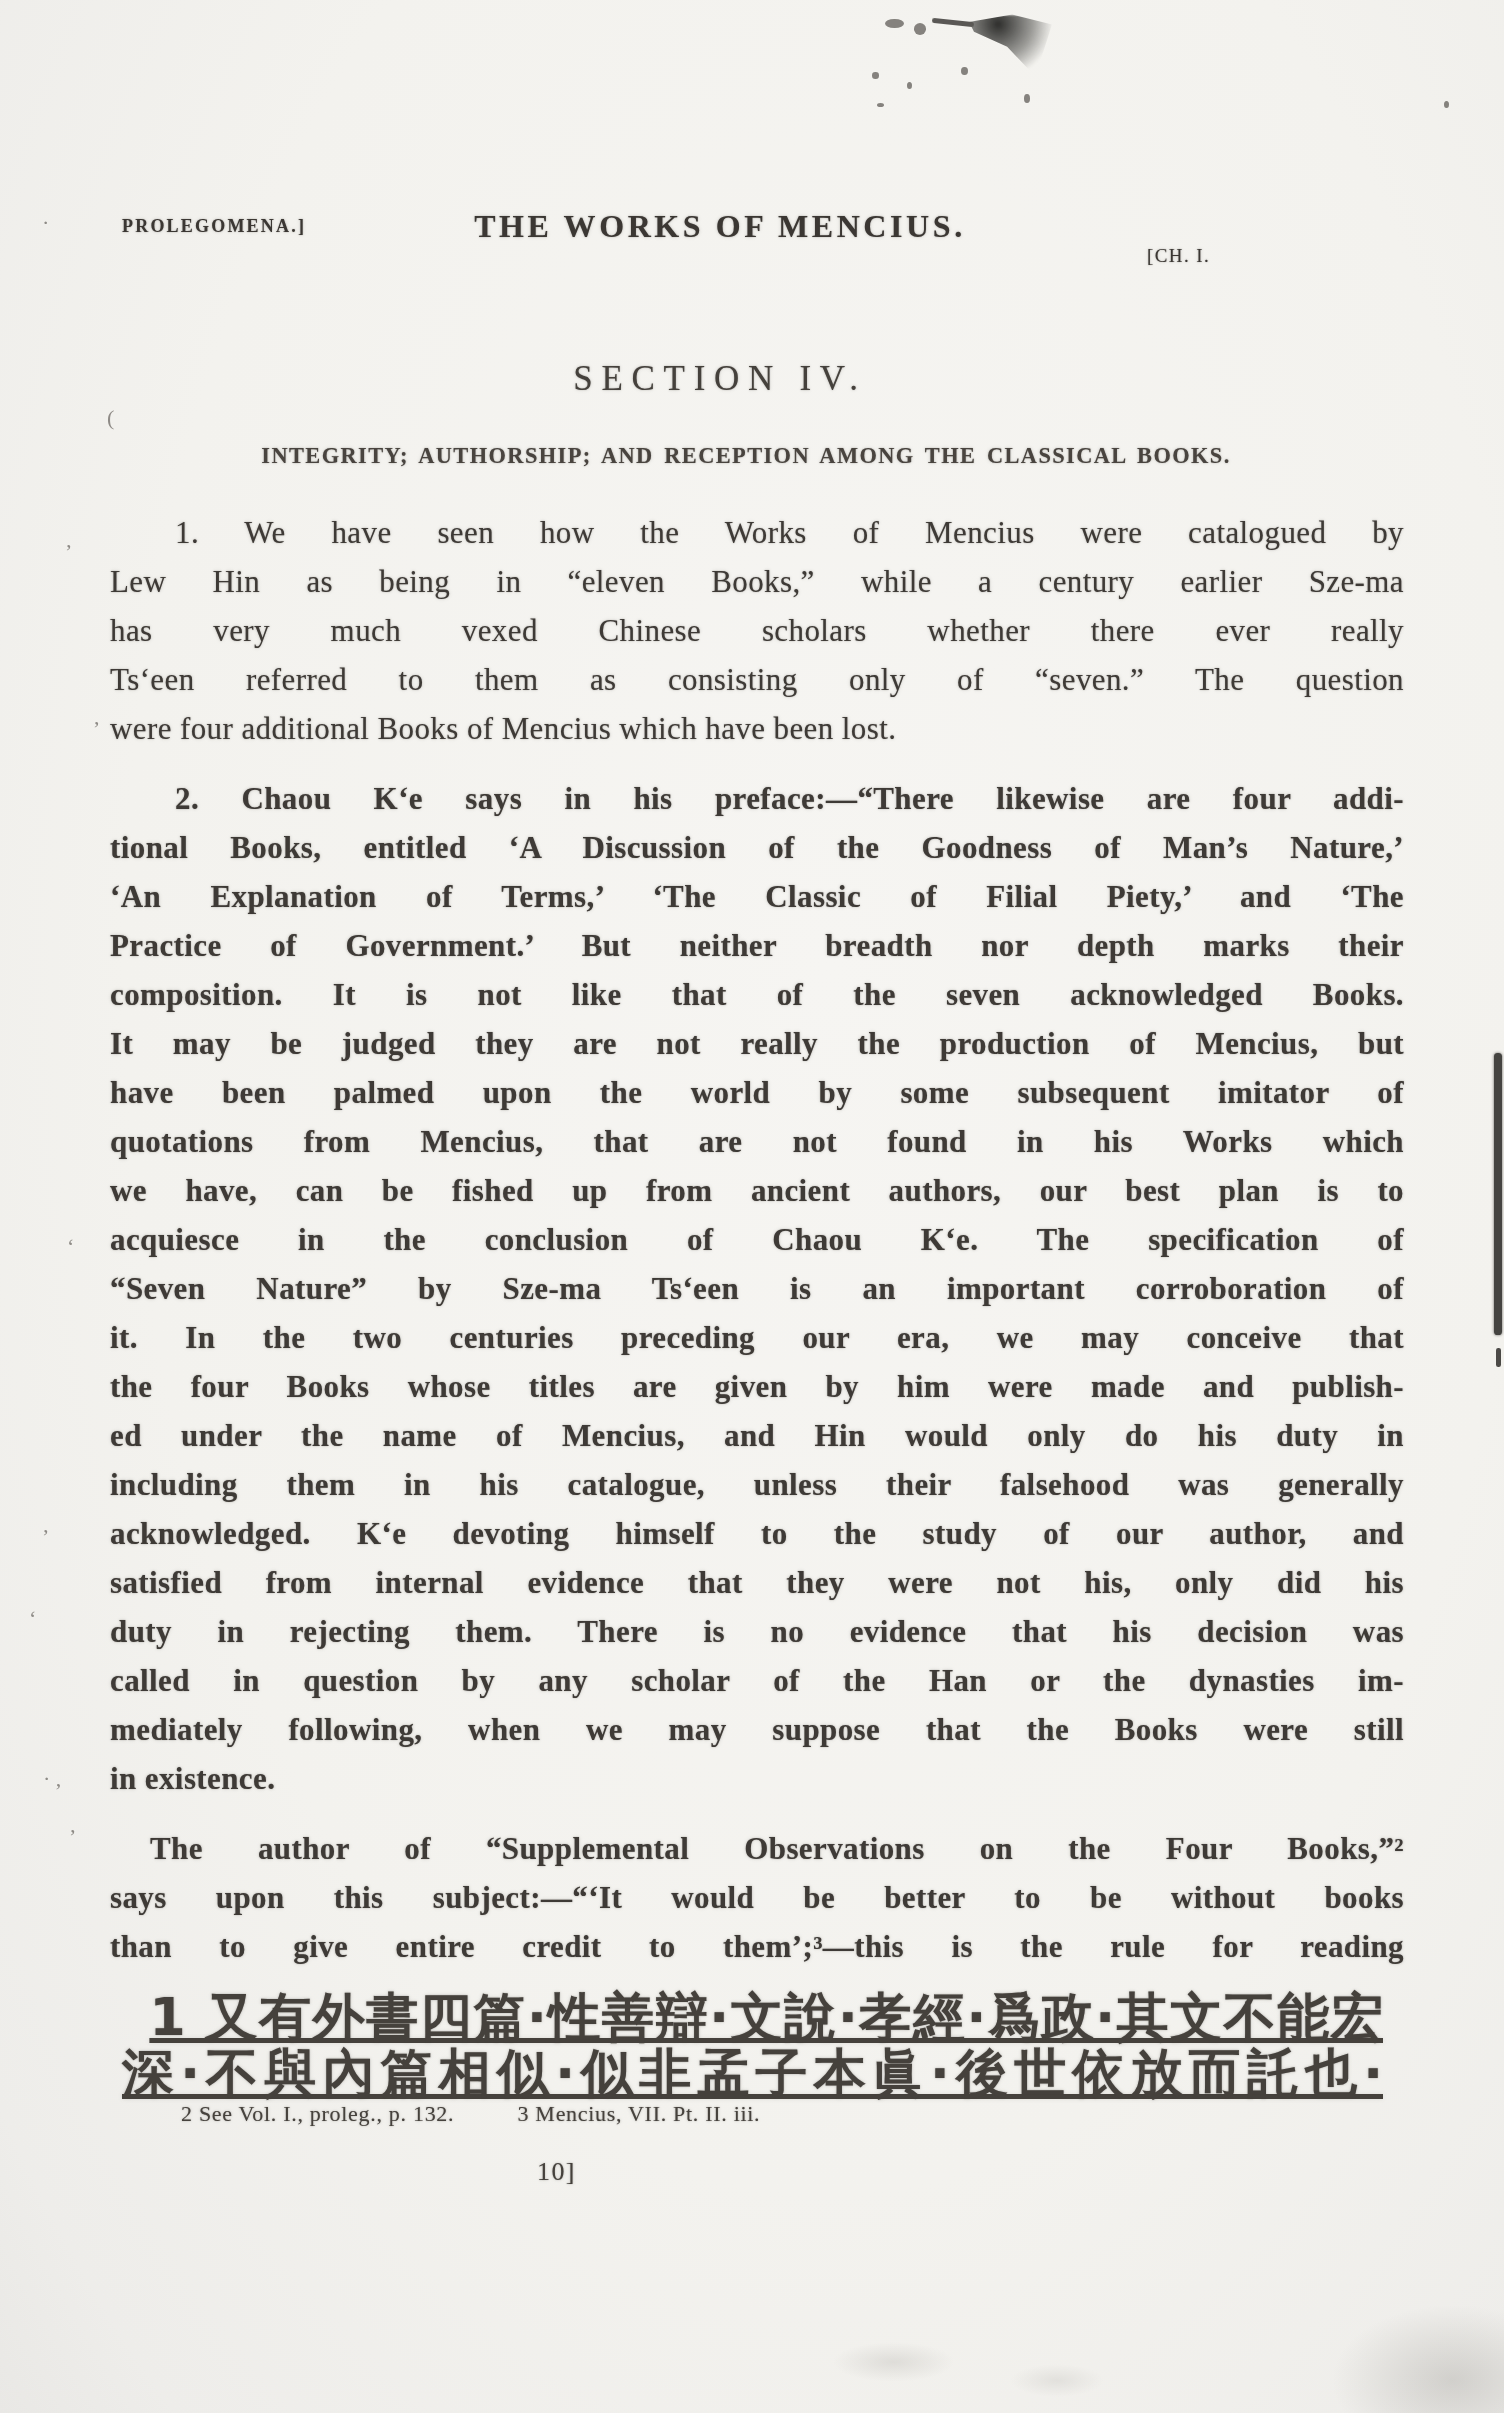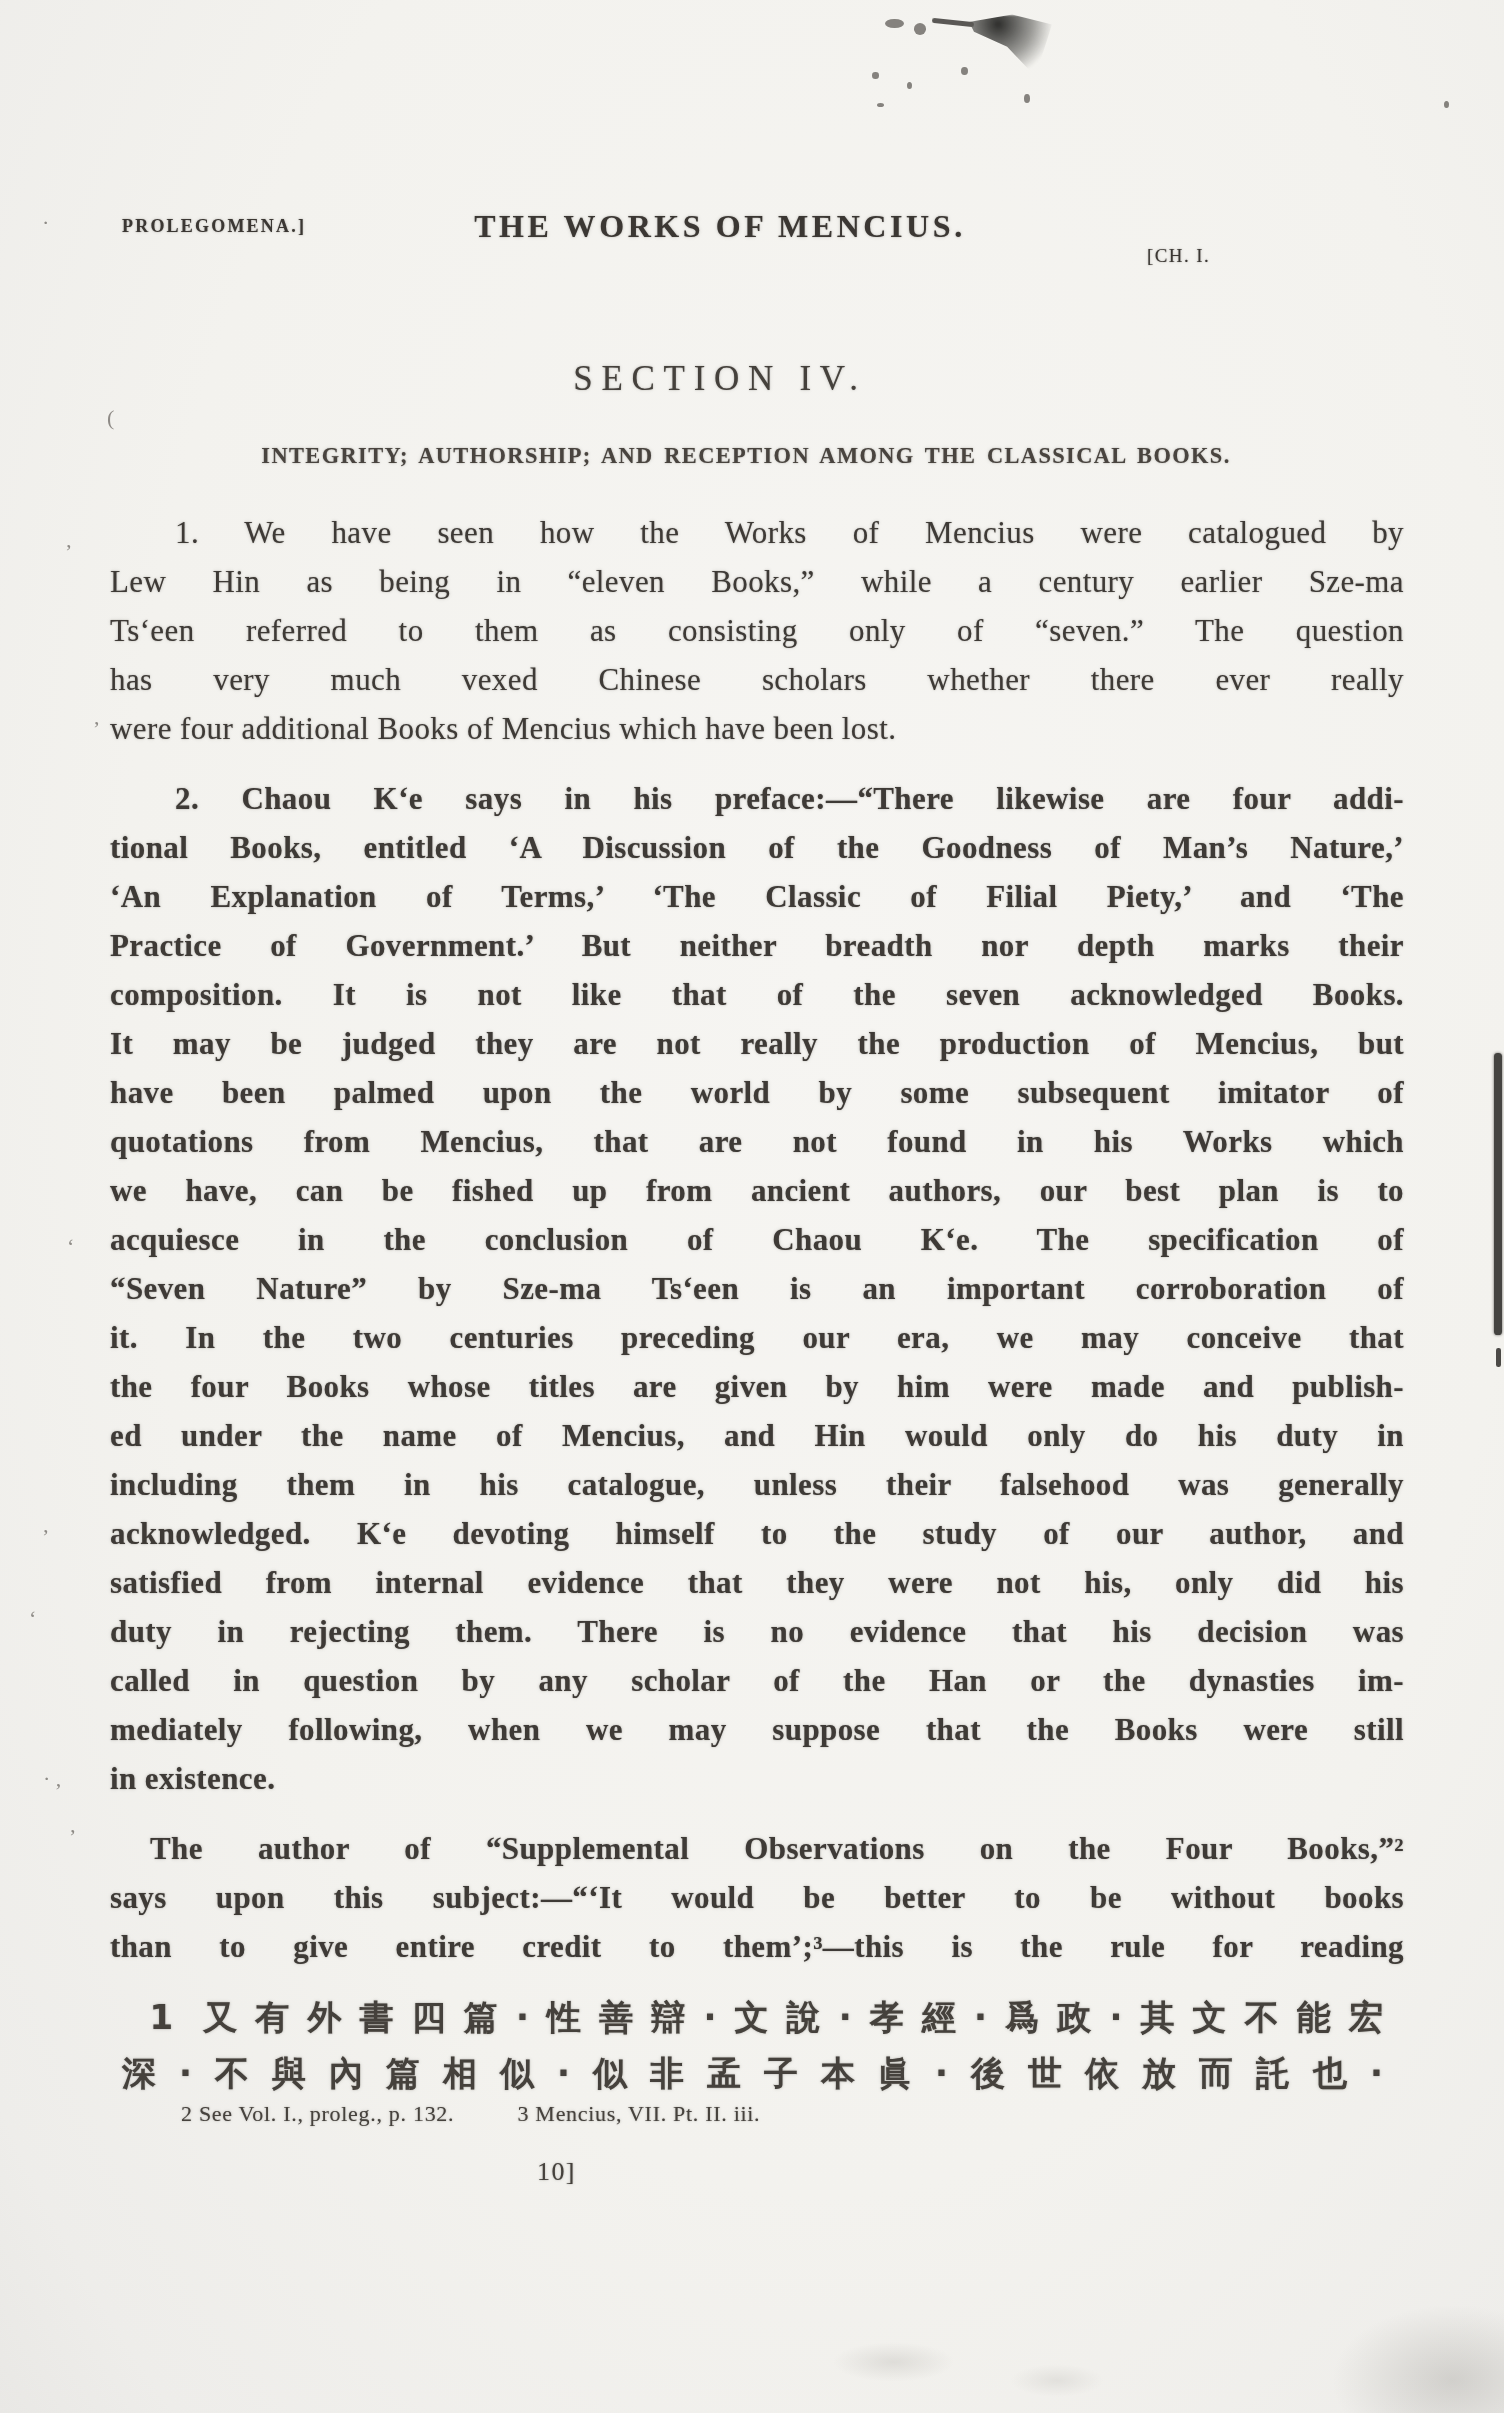--- a/index.html
+++ b/index.html
@@ -25,21 +25,21 @@
 
   
   .body-text { position:absolute; left:110px; top:508px; width:1294px; font-size:31px; letter-spacing:0.4px; color:#3e3a36; }
   .para + .para { margin-top:21px;font-weight:bold; }
   .line { height:49px; line-height:49px; text-align:justify; text-align-last:justify; white-space:nowrap; overflow:visible; }
   .line.first { text-indent:65px; }
   .para:nth-child(3) .line.first { text-indent:40px; }
   .line.last { text-align-last:left; }
 
   
-  .fn-cjk { position:absolute; left:122px; top:1989px; width:1261px; font-family:"DejaVu Sans","Liberation Sans",sans-serif; font-size:34px; font-weight:bold; color:#45413c; }
+  .fn-cjk { position:absolute; left:122px; top:1989px; width:1261px; font-family:"DejaVu Sans","Liberation Sans",sans-serif; font-size:52px; font-weight:bold; color:#45413c;text-decoration:underline; }
   .fn-cjk .cjk-line { height:56px; line-height:56px; text-align:justify; text-align-last:justify; white-space:nowrap; }
   .fn-cjk .cjk-line:first-child { padding-left:27.5px; }
   .fn-refs { position:absolute; left:181px; top:2101px; font-size:22px; letter-spacing:0.7px; color:#46423d; }
   .fn-refs .ref + .ref { margin-left:57px; }
 
   .page-num { position:absolute; left:537px; top:2157px; font-size:26px; letter-spacing:1.4px; color:#45413c; }
 
   
   .art { position:absolute; pointer-events:none; }
   .smudge-top {
@@ -91,22 +91,22 @@
   <div class="hdr-center ink">THE WORKS OF MENCIUS.</div>
   <div class="hdr-right ink">[CH. I.</div>
 
   <div class="sec-title ink">SECTION IV.</div>
   <div class="sec-sub ink">INTEGRITY; AUTHORSHIP; AND RECEPTION AMONG THE CLASSICAL BOOKS.</div>
 
   <div class="body-text ink">
       <div class="para">
         <div class="line first">1. We have seen how the Works of Mencius were catalogued by</div>
         <div class="line">Lew Hin as being in “eleven Books,” while a century earlier Sze-ma</div>
+        <div class="line">has very much vexed Chinese scholars whether there ever really</div>
         <div class="line">Ts‘een referred to them as consisting only of “seven.” The question</div>
-        <div class="line">has very much vexed Chinese scholars whether there ever really</div>
         <div class="line last">were four additional Books of Mencius which have been lost.</div>
       </div>
       <div class="para">
         <div class="line first">2. Chaou K‘e says in his preface:—“There likewise are four addi-</div>
         <div class="line">tional Books, entitled ‘A Discussion of the Goodness of Man’s Nature,’</div>
         <div class="line">‘An Explanation of Terms,’ ‘The Classic of Filial Piety,’ and ‘The</div>
         <div class="line">Practice of Government.’ But neither breadth nor depth marks their</div>
         <div class="line">composition. It is not like that of the seven acknowledged Books.</div>
         <div class="line">It may be judged they are not really the production of Mencius, but</div>
         <div class="line">have been palmed upon the world by some subsequent imitator of</div>

